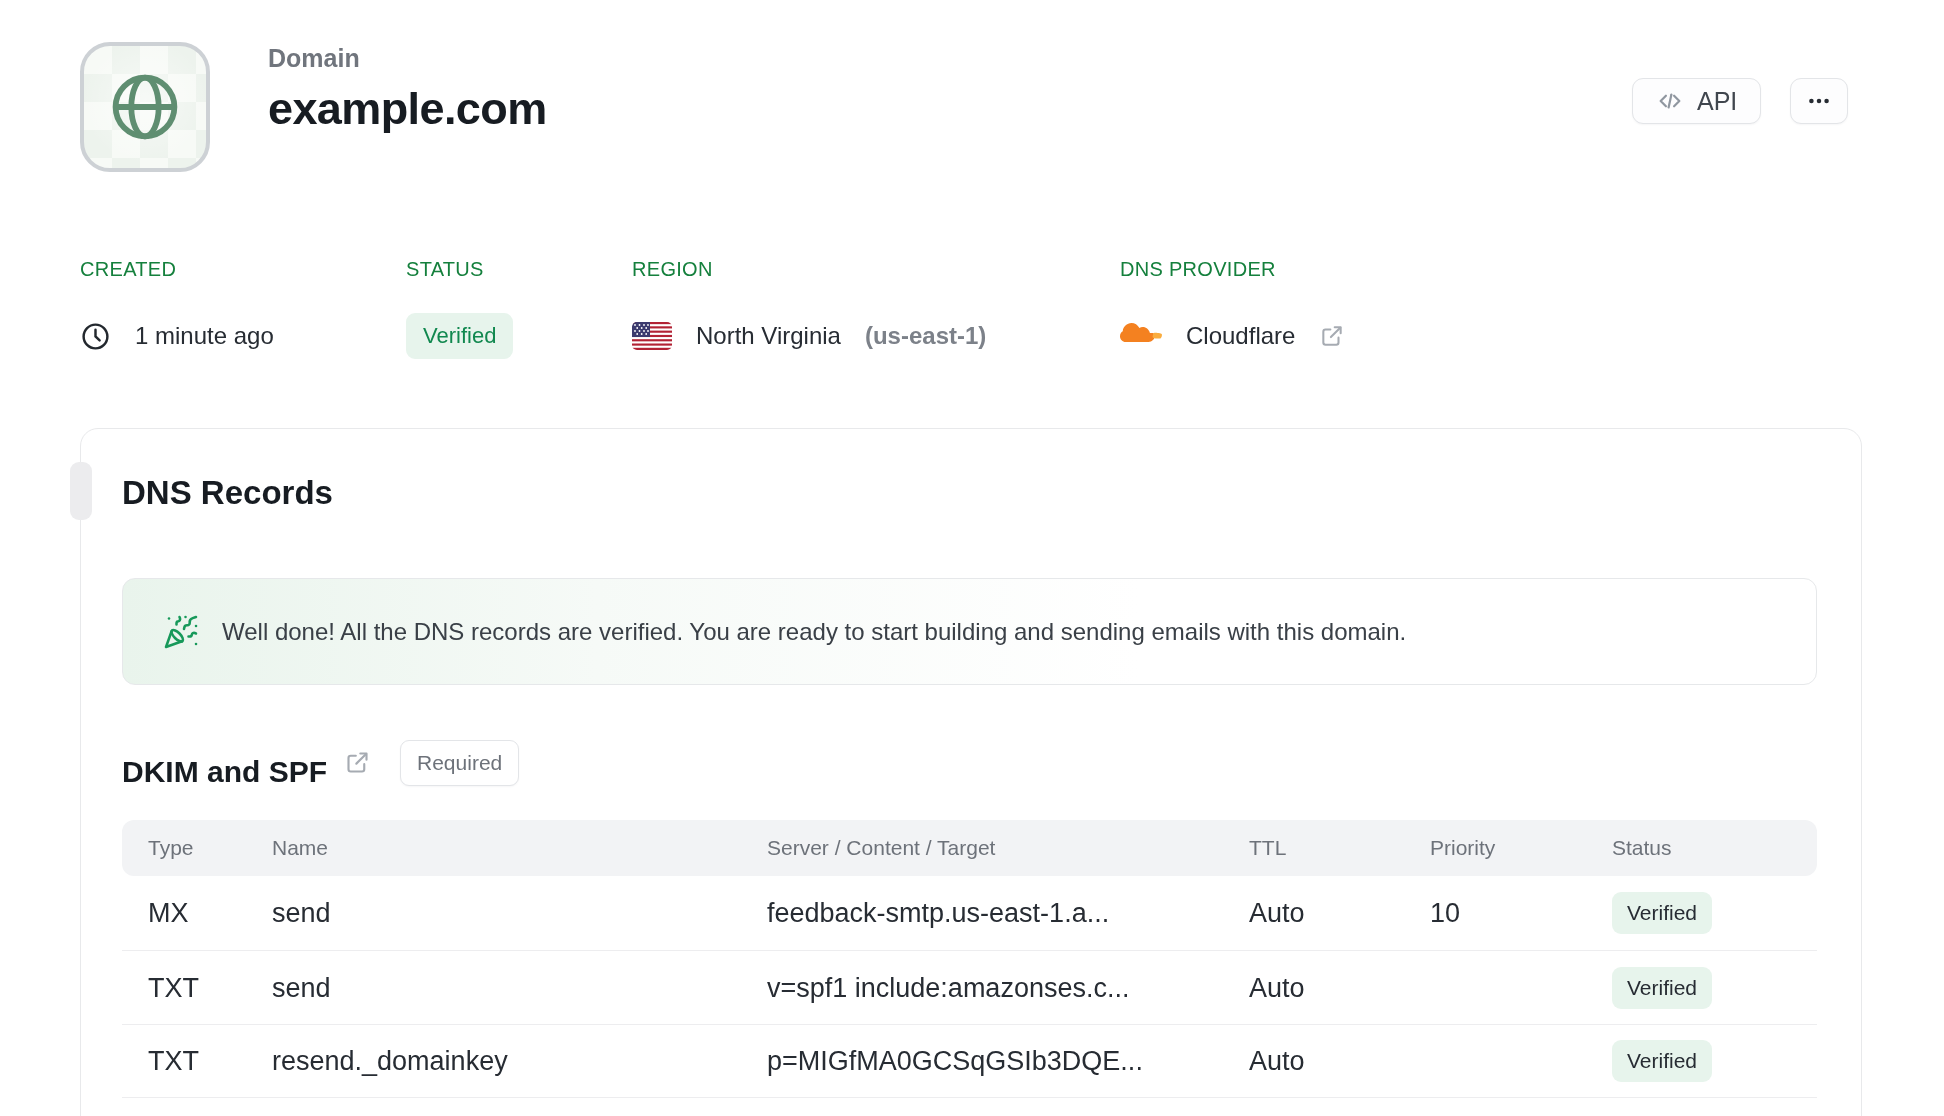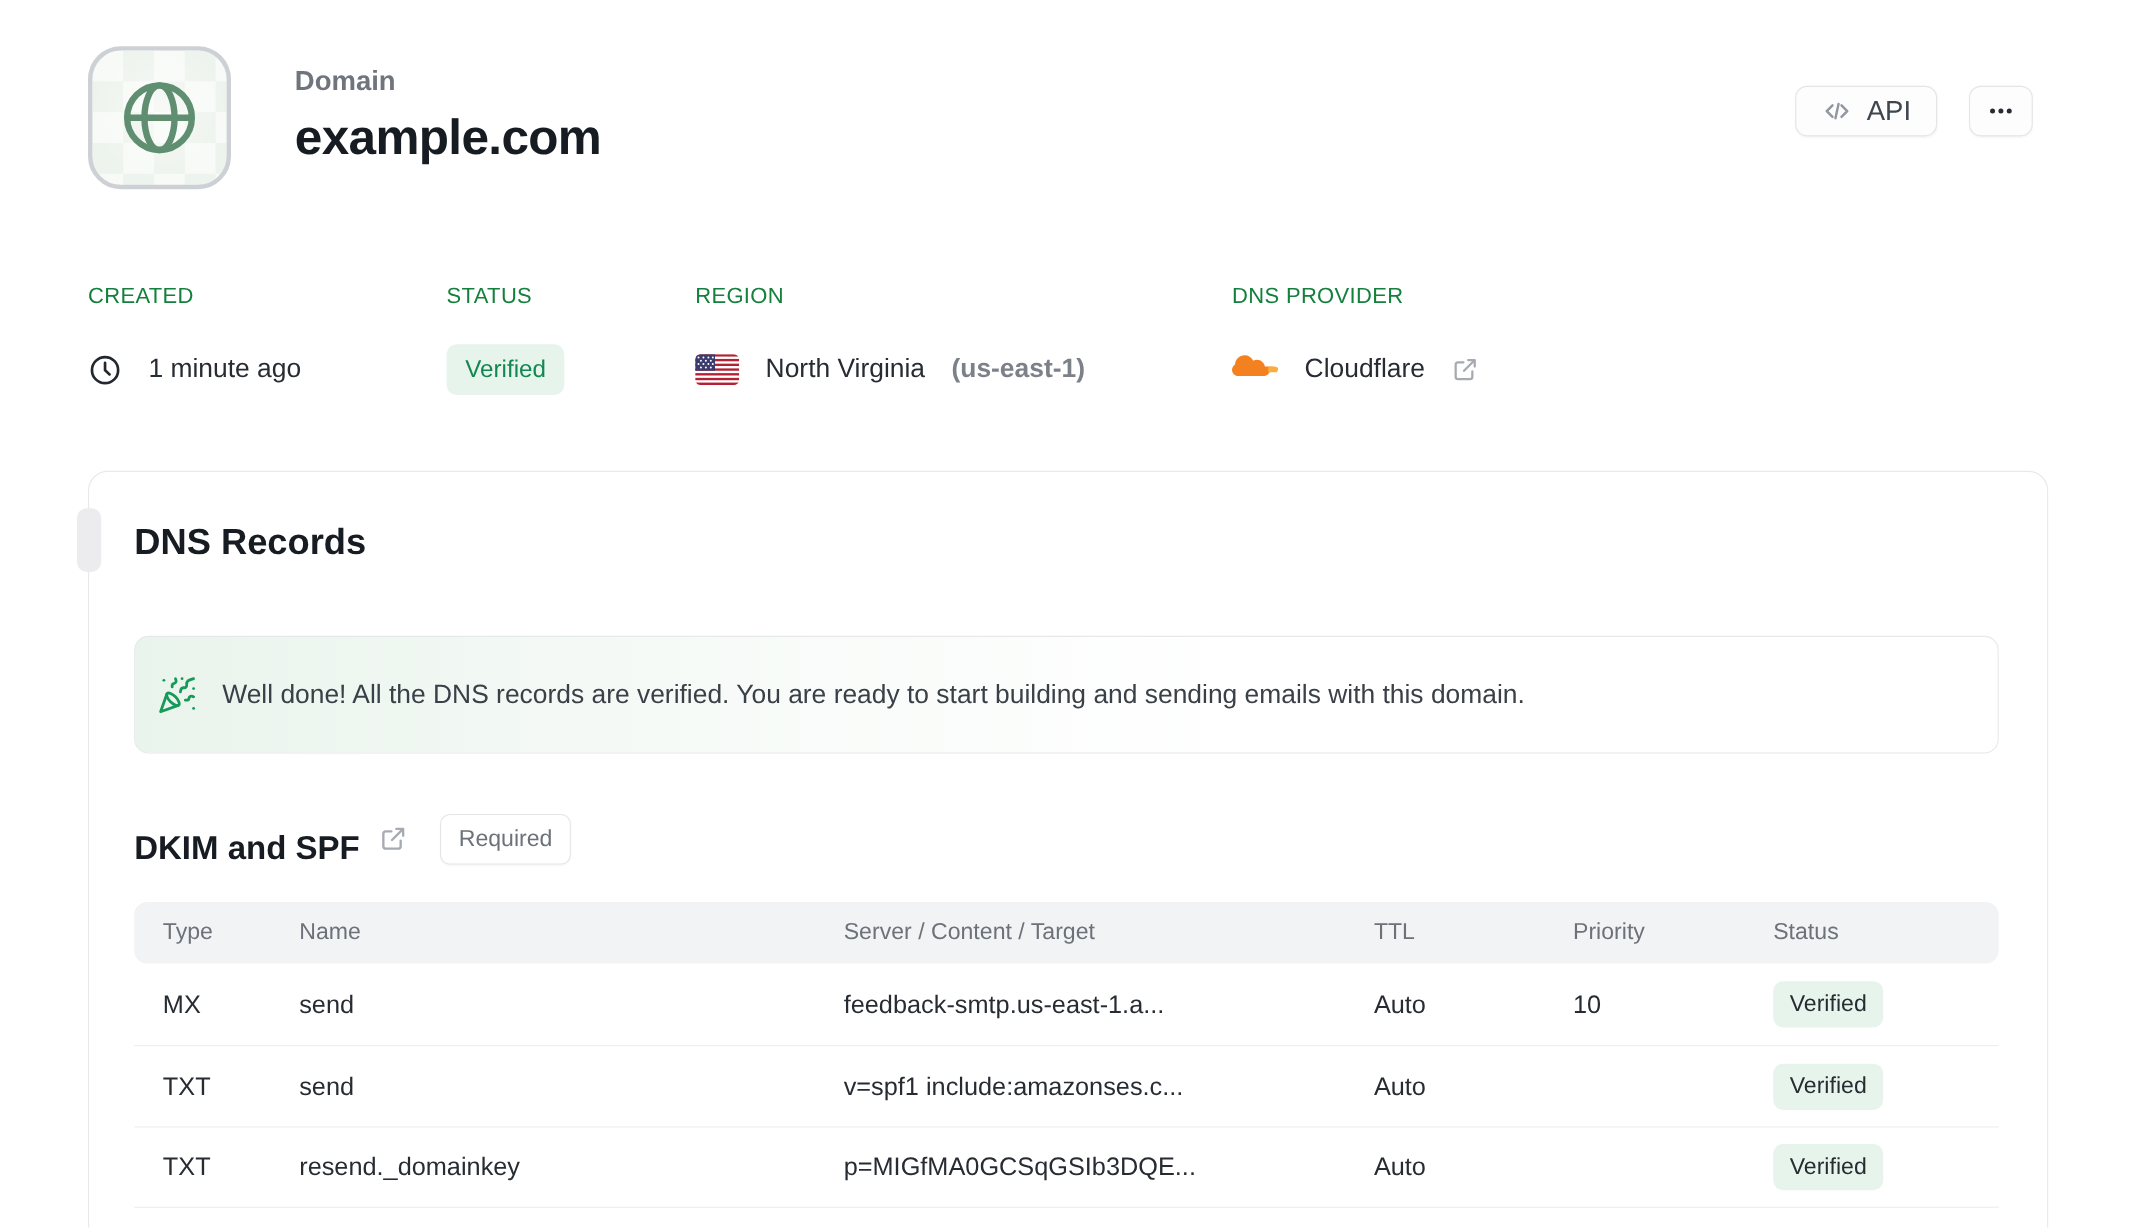--- a/index.html
+++ b/index.html
@@ -17,21 +17,21 @@
     position: absolute; left: 80px; top: 42px;
     width: 130px; height: 130px;
     border: 4px solid #cdd1d5;
     border-radius: 30px;
     background:
       radial-gradient(circle at 50% 45%, rgba(255,255,255,0.55), rgba(255,255,255,0) 70%),
       repeating-conic-gradient(#edf3ed 0% 25%, #f7faf6 0% 50%);
     background-size: auto, 56px 56px;
     display: flex; align-items: center; justify-content: center;
   }
-  .header-text { position: absolute; left: 268px; top: 60px; }
+  .header-text { position: absolute; left: 268px; top: 44px; }
   .header-label { font-size: 25px; font-weight: 700; color: #70757d; }
   .header-title { margin-top: 10px; font-size: 45px; font-weight: 700; color: #171c22; letter-spacing: -0.6px; }
 
   .header-actions { position: absolute; left: 1632px; top: 78px; display: flex; gap: 29px; }
   .btn {
     height: 46px;
     border: 1px solid #e3e5e8;
     border-radius: 11px;
     background: #fdfdfe;
     box-shadow: 0 1px 2px rgba(16,24,40,0.04);
@@ -80,21 +80,21 @@
   .card-title { position: absolute; left: 122px; top: 474px; font-size: 33px; font-weight: 700; color: #171c22; }
 
   
   .banner {
     position: absolute; left: 122px; top: 578px;
     width: 1695px; height: 107px;
     border: 1px solid #e6e8ea;
     border-radius: 13px;
     background: linear-gradient(90deg, #e9f4ec 0%, #f6faf7 28%, #ffffff 60%);
     display: flex; align-items: center;
-    padding: 0 20px;
+    padding: 0 40px;
     gap: 23px;
   }
   .banner-message { font-size: 24px; color: #3a4047; }
 
   
   .section-head { position: absolute; left: 122px; top: 736px; display: flex; align-items: center; gap: 17px; }
   .section-title { font-size: 30px; font-weight: 700; color: #171c22; margin-top: 19px; }
   .badge-required {
     margin-left: 12px;
     border: 1px solid #e3e5e8;
@@ -110,21 +110,21 @@
   .thead {
     position: relative; height: 56px;
     background: #f2f3f5;
     border-radius: 12px;
   }
   .trow { position: relative; height: 74px; }
   .trow + .trow { border-top: 1px solid #ededef; }
   .trow:last-child { border-bottom: 1px solid #ededef; }
   .cell {
     position: absolute; top: 50%; transform: translateY(-50%);
-    font-size: 23px; color: #272c33; white-space: nowrap;
+    font-size: 27px; color: #272c33; white-space: nowrap;
   }
   .thead .cell { font-size: 21px; color: #6d727a; font-weight: 500; }
   .col-type     { left: 26px; }
   .col-name     { left: 150px; }
   .col-content  { left: 645px; }
   .col-ttl      { left: 1127px; }
   .col-priority { left: 1308px; }
   .col-status   { left: 1490px; }
   .row-badge { font-size: 21px; padding: 9px 15px; }
 

